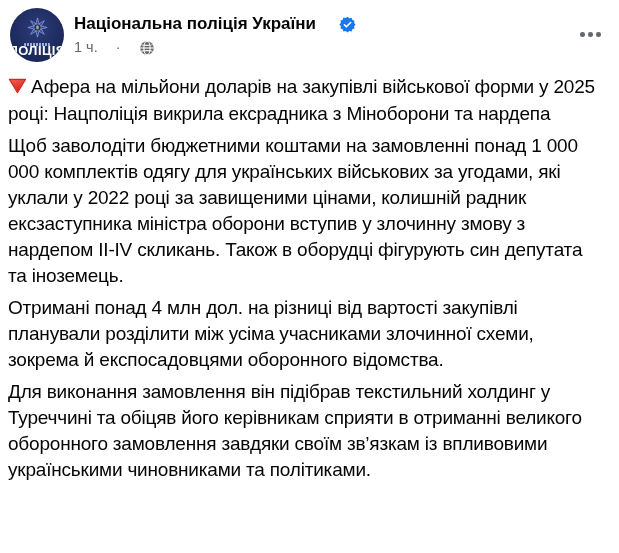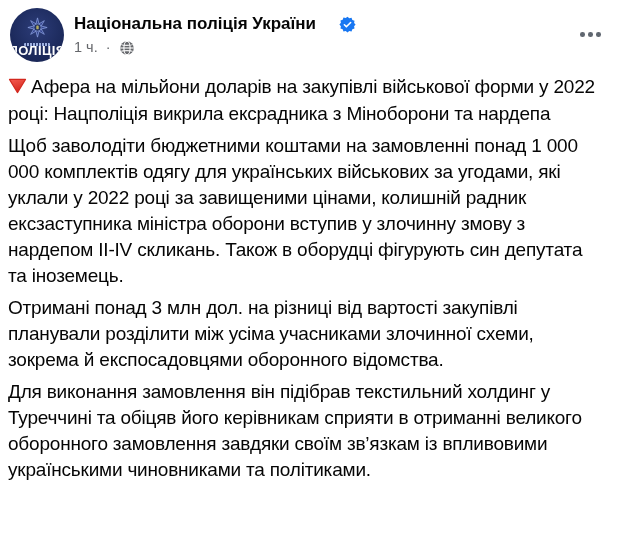--- a/index.html
+++ b/index.html
@@ -39,21 +39,21 @@
   }
 
   .info { margin-left: 10px; padding-top: 5px; min-width: 0; }
   .name-row { display: flex; align-items: center; gap: 23px; }
   .name {
     font-size: 17px; font-weight: 700; color: #050505; line-height: 22px;
     cursor: pointer; white-space: nowrap;
   }
   .badge { display: inline-flex; margin-top: 1px; }
   .meta-row {
-    display: flex; align-items: center; gap: 8px;
+    display: flex; align-items: center; gap: 18px;
     margin-top: 4px;
     color: #65676B; font-size: 14.5px; line-height: 17px;
   }
   .timestamp { cursor: pointer; }
   .meta-sep { color: #65676B; }
   .globe { display: inline-flex; margin-top: 1px; }
 
   .more-btn {
     position: absolute; right: 14px; top: 24px;
     display: flex; align-items: center; gap: 3.5px;
@@ -126,29 +126,29 @@
 
   <div class="content">
     <p><span class="lead-icon"><svg width="19" height="17" viewBox="0 0 20 18">
             <defs>
               <linearGradient id="tri" x1="0" y1="0" x2="0.35" y2="1">
                 <stop offset="0" stop-color="#F55B51"></stop>
                 <stop offset="1" stop-color="#D3281E"></stop>
               </linearGradient>
             </defs>
             <polygon points="1.5,2.5 18.5,2.5 10,16.5" fill="url(#tri)" stroke="#D3281E" stroke-width="1.2" stroke-linejoin="round"></polygon>
-          </svg></span><span class="ptext">Афера на мільйони доларів на закупівлі військової форми у 2022
+          </svg></span><span class="ptext">Афера на мільйони доларів на закупівлі військової форми у 2025
 році: Нацполіція викрила ексрадника з Міноборони та нардепа</span></p>
     <p><span class="ptext">Щоб заволодіти бюджетними коштами на замовленні понад 1 000
 000 комплектів одягу для українських військових за угодами, які
 уклали у 2022 році за завищеними цінами, колишній радник
 ексзаступника міністра оборони вступив у злочинну змову з
 нардепом ІІ-ІV скликань. Також в оборудці фігурують син депутата
 та іноземець.</span></p>
-    <p><span class="ptext">Отримані понад 3 млн дол. на різниці від вартості закупівлі
+    <p><span class="ptext">Отримані понад 4 млн дол. на різниці від вартості закупівлі
 планували розділити між усіма учасниками злочинної схеми,
 зокрема й експосадовцями оборонного відомства.</span></p>
     <p><span class="ptext">Для виконання замовлення він підібрав текстильний холдинг у
 Туреччині та обіцяв його керівникам сприяти в отриманні великого
 оборонного замовлення завдяки своїм зв’язкам із впливовими
 українськими чиновниками та політиками.</span></p>
   </div>
 
 </div>
 

